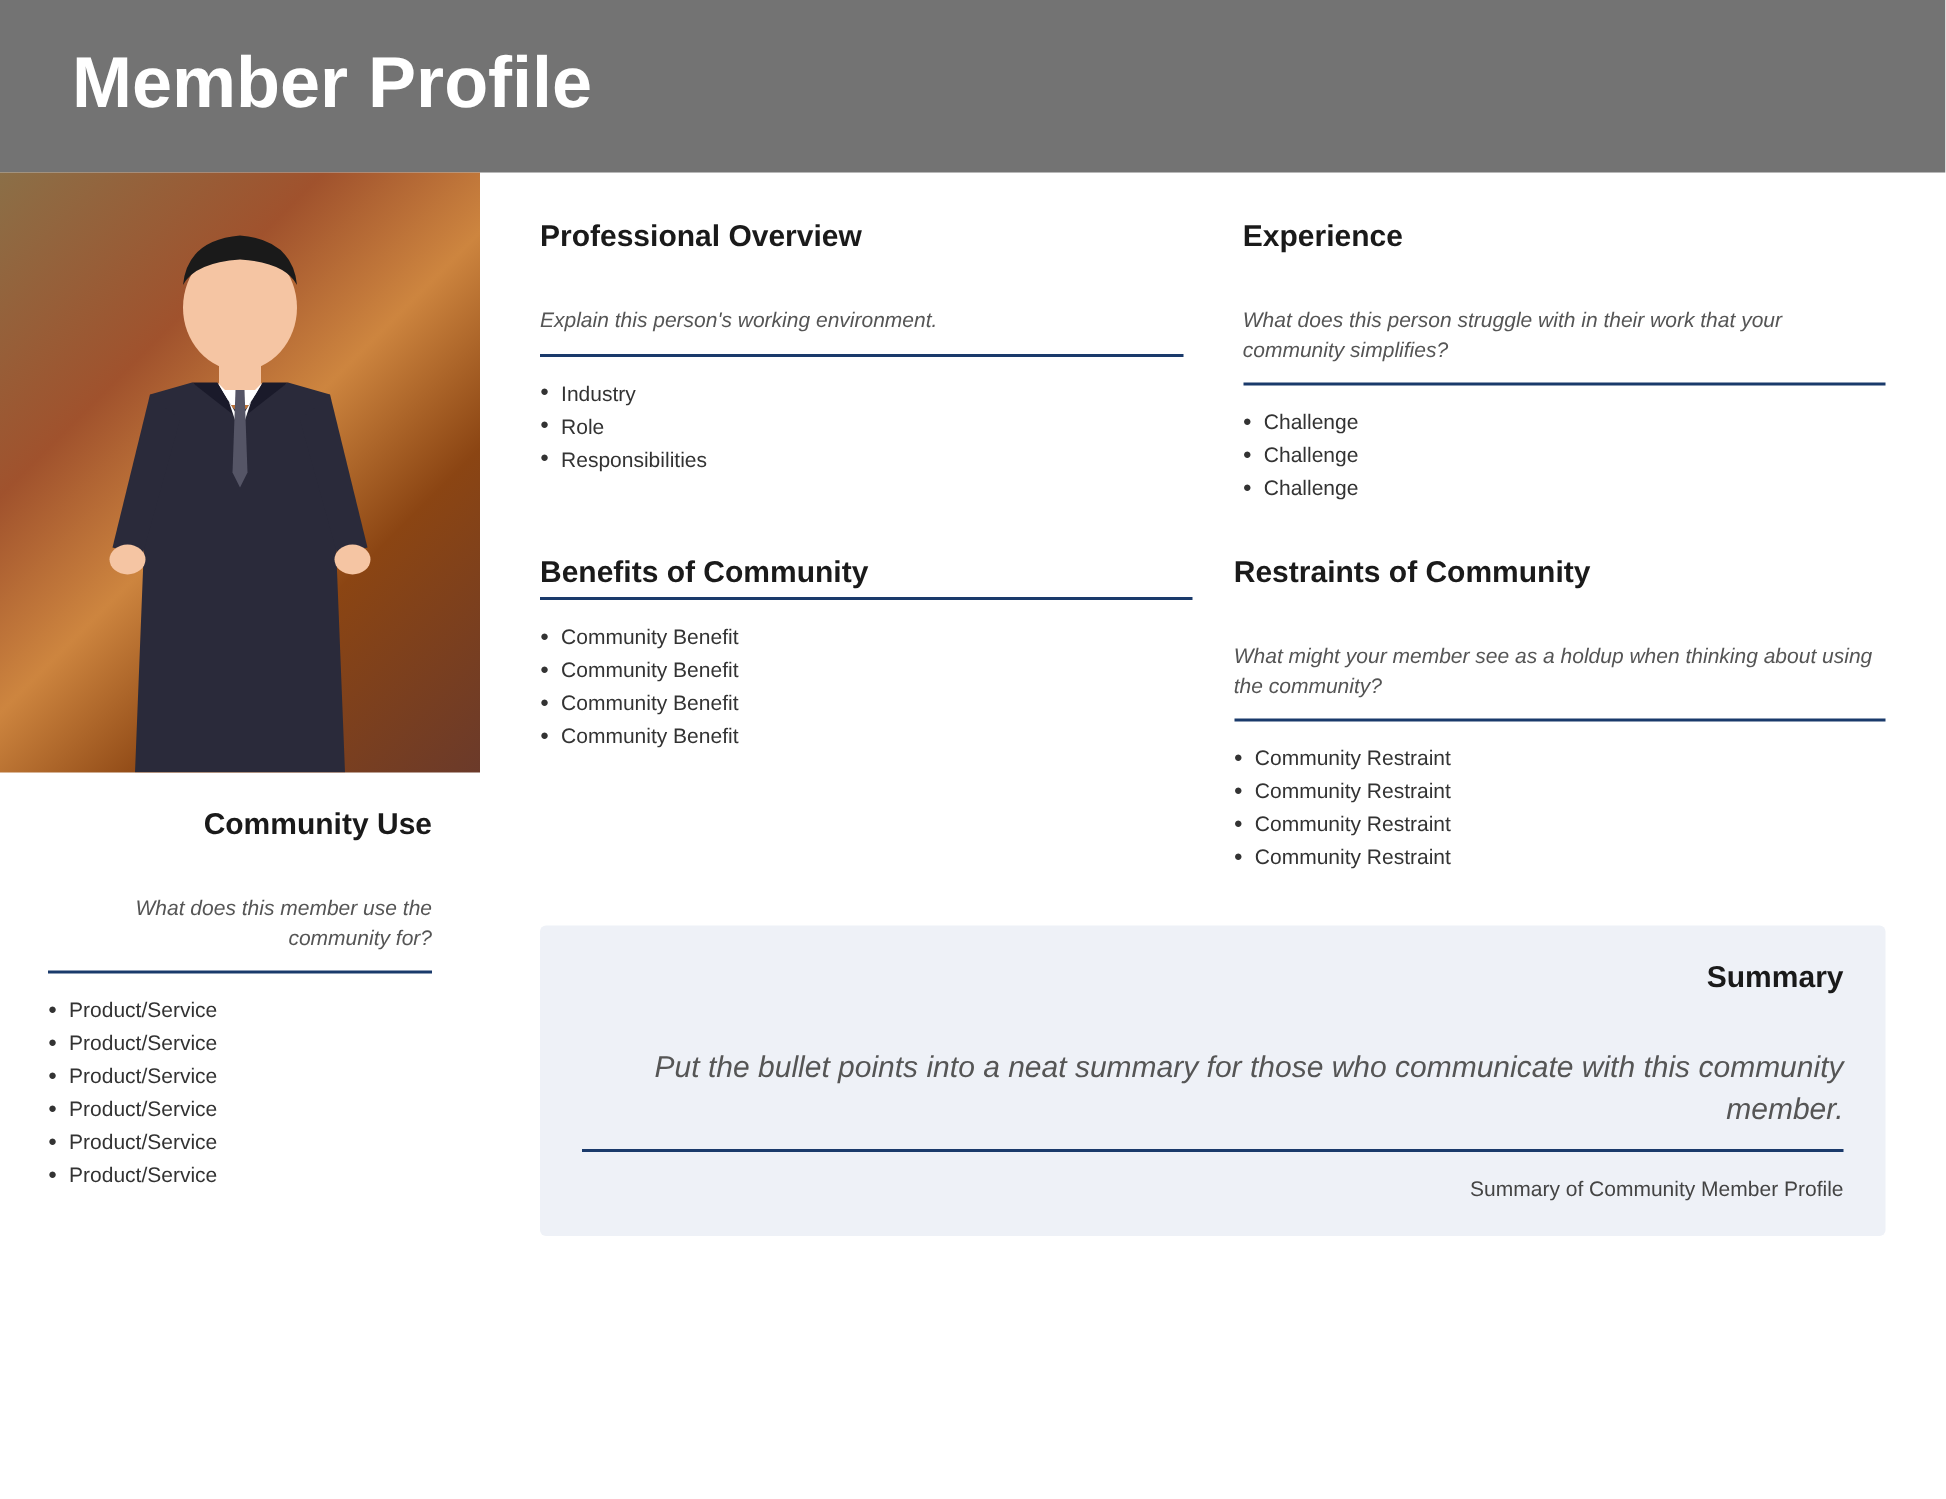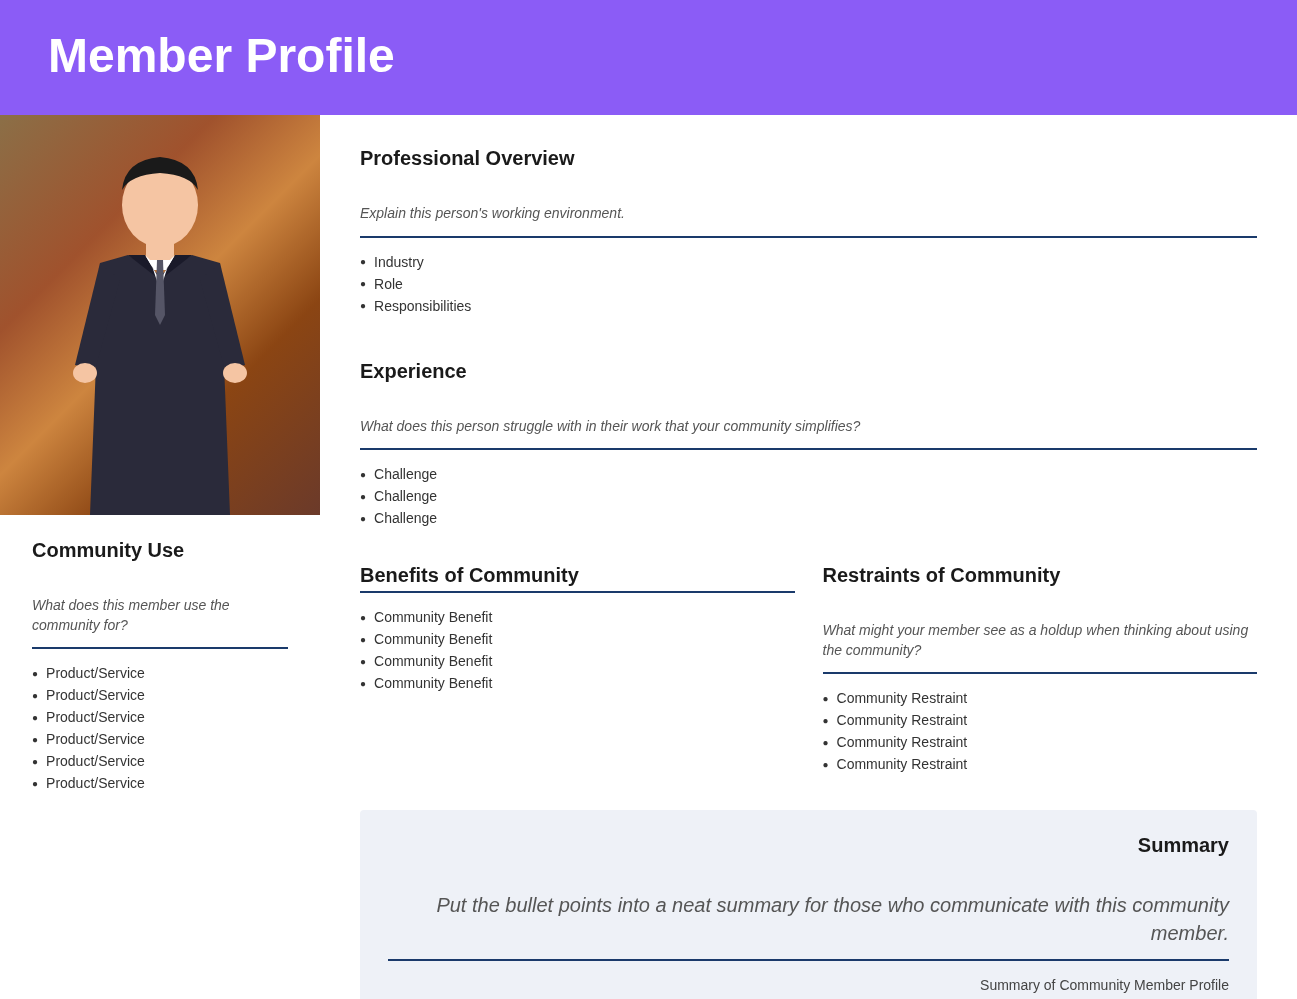--- a/index.html
+++ b/index.html
@@ -9,41 +9,42 @@
     }
 
     body {
       font-family: Arial, sans-serif;
       background: #ffffff;
       width: 1297px;
       min-height: 999px;
     }
 
     .header {
-      background-color: #8b5cf6;
+      background-color: #737373;
       padding: 28px 48px 32px 48px;
     }
 
     .header-title {
       color: #ffffff;
       font-size: 48px;
       font-weight: 900;
     }
 
     .main-content {
       display: flex;
       flex-direction: row;
       padding: 0;
     }
 
     
     .left-column {
       width: 320px;
       flex-shrink: 0;
       padding-bottom: 32px;
+      text-align: right;
     }
 
     .profile-image {
       width: 320px;
       height: 400px;
       background: linear-gradient(135deg, #8B6F47 0%, #A0522D 30%, #cd853f 50%, #8B4513 70%, #6B3A2A 100%);
       position: relative;
       overflow: hidden;
       display: flex;
       align-items: flex-end;
@@ -111,21 +112,20 @@
     .right-content {
       flex: 1;
       padding: 32px 40px 32px 40px;
       display: flex;
       flex-direction: column;
       gap: 0;
     }
 
     .top-sections {
       display: flex;
-      flex-direction: column;
       gap: 40px;
       margin-bottom: 32px;
     }
 
     .section-block {
       flex: 1;
     }
 
     .section-block .section-title {
       font-size: 20px;

